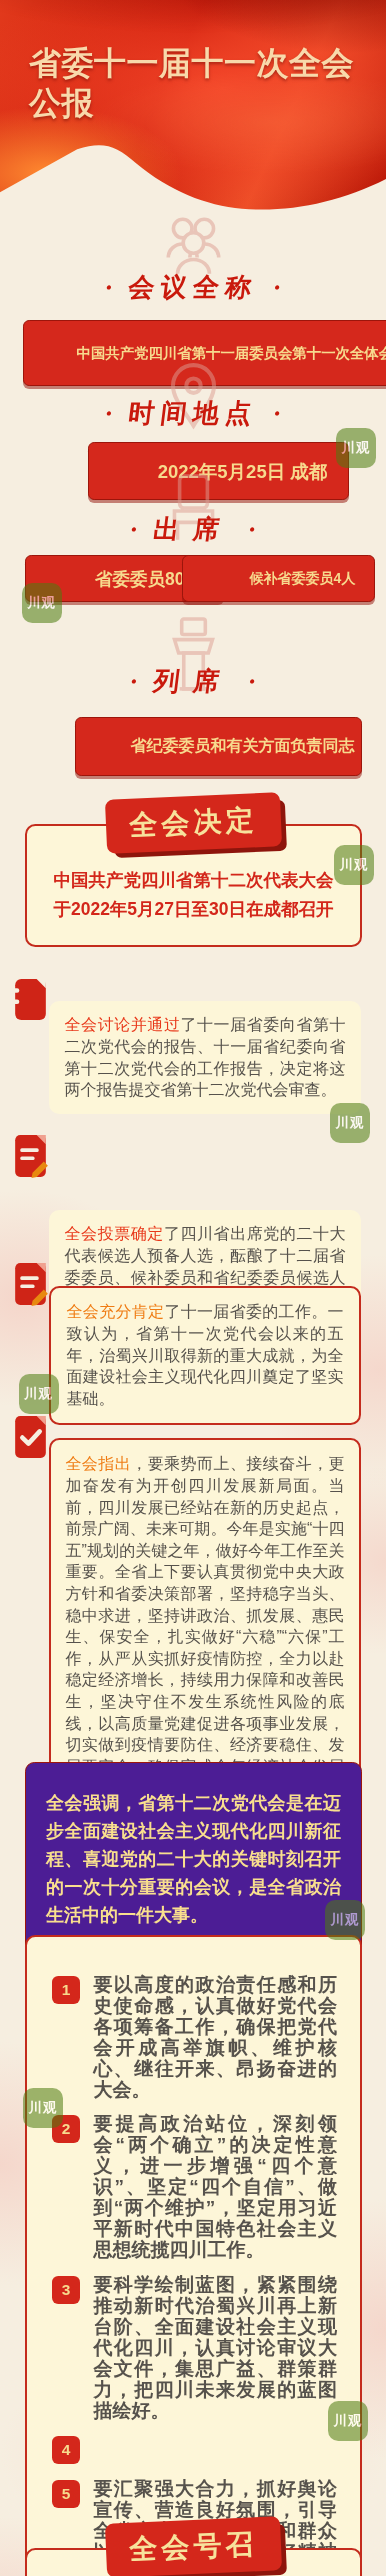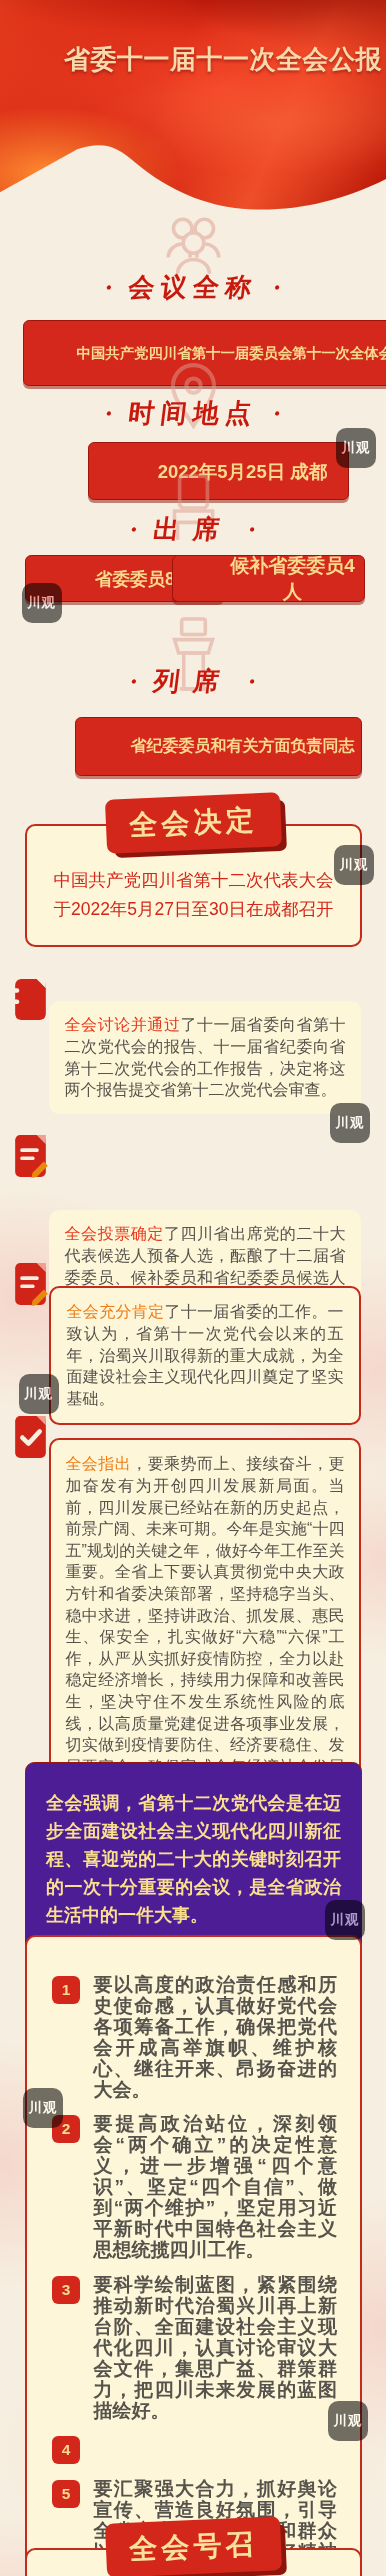--- a/index.html
+++ b/index.html
@@ -13,21 +13,21 @@
       radial-gradient(95% 75% at 58% 40%, #f4472a 0%, rgba(244,71,42,0) 72%),
       linear-gradient(115deg,#e23a1c 0%,#c81708 42%,#ee4f28 70%,#b31003 100%);}
   .silk-fold{position:absolute;left:0;top:0;width:386px;height:222px;opacity:.55;
     background:
       radial-gradient(120% 55% at 50% -18%, rgba(120,5,0,.8) 0%, rgba(120,5,0,0) 60%),
       radial-gradient(80% 40% at 70% 55%, rgba(255,160,90,.35) 0%, rgba(255,160,90,0) 60%);}
   .paper-wave{position:absolute;left:0;top:140px;width:386px;height:82px;}
   .page-title{position:absolute;left:29px;top:43px;color:#f8d9ab;font-weight:900;
     text-shadow:0 1.5px 3.1px rgba(90,5,0,.45);letter-spacing:1px;}
   .page-title .t1{font-size:24px;line-height:1.2;}
-  .page-title .t2{font-size:26px;line-height:1.25;letter-spacing:0.5px;margin-left:35px;}
+  .page-title .t2{font-size:32px;line-height:1.25;letter-spacing:0.5px;}
   
   .heading{position:absolute;width:386px;text-align:center;color:#c9190c;
     font-family:"Liberation Serif",serif;font-weight:900;font-size:26px;
     letter-spacing:6.2px;transform:skewX(-7deg);}
   .heading::before,.heading::after{content:"·";font-weight:900;color:#c9190c;
     margin:0 15.5px;letter-spacing:0;}
   .redbox{position:absolute;background:#d5281c;border:1.5px solid #9c150b;border-radius:6.2px;
     box-shadow:0 3.1px 0 rgba(145,16,7,.5);color:#f7da8e;font-weight:900;
     display:flex;align-items:center;justify-content:center;text-align:center;padding-left:48px;}
   .creambox{position:absolute;background:#fdf6d8;border-radius:10.3px;
@@ -35,21 +35,21 @@
   .creambox.bordered{border:2.1px solid #c42b1d;}
   .body-text{font-size:16px;line-height:21.6px;text-align:justify;}
   .lead-red{color:#e8381a;}
   .lead-orange{color:#ef7c14;}
   .banner{position:absolute;width:175px;height:54px;background:#d4271b;border-radius:8.2px;
     transform:rotate(-2.5deg);box-shadow:6.2px 6.2px 0 -1.5px #8e150c;
     display:flex;align-items:center;justify-content:center;z-index:5;
     color:#f7e29c;font-family:"Liberation Serif",serif;font-weight:900;
     font-size:28px;letter-spacing:4.1px;}
   
-  .wm{position:absolute;width:40px;height:40px;border-radius:10.3px;background:#000000;
+  .wm{position:absolute;width:40px;height:40px;border-radius:10.3px;background:#4d7c0f;
     opacity:.55;display:flex;align-items:center;justify-content:center;
     color:#fff;font-size:13.4px;font-weight:700;letter-spacing:1px;z-index:4;}
   .section-wm{position:absolute;opacity:.5;z-index:0;}
   
   .blk-icon{position:absolute;left:13.4px;width:35px;height:46px;z-index:3;}
   
   .emphasis{position:absolute;left:25px;width:337px;background:#4c1d95;border:1.5px solid #9c150b;
     border-radius:9.3px;color:#f9df8e;font-weight:900;font-size:18px;line-height:28px;
     text-align:justify;box-sizing:border-box;padding:26px 20px;}
   
@@ -112,39 +112,39 @@
 
     <svg class="section-wm" style="left:165px;top:473px;" width="57" height="72" viewBox="0 0 110 140" fill="none" stroke="#dd9d92" stroke-width="7">
       <rect x="28" y="6" width="54" height="62" rx="8"></rect>
       <path d="M18,74 h74 v22 h-74 z"></path>
         <path d="M24,96 v34 M86,96 v34 M34,68 v6 M76,68 v6"></path>
     </svg>
     <div class="heading" style="top:512px;letter-spacing:13.4px;">出席</div>
     <div class="redbox" style="left:25px;top:555px;width:149px;height:45px;font-size:17.5px;">
       <span>省委委员80人</span>
     </div>
-    <div class="redbox" style="left:172px;top:555px;width:143px;height:45px;font-size:19px;">
+    <div class="redbox" style="left:182px;top:555px;width:143px;height:45px;font-size:14px;">
       <span>候补省委委员4人</span>
     </div>
 
     <svg class="section-wm" style="left:166px;top:617px;" width="55" height="77" viewBox="0 0 106 150" fill="none" stroke="#dd9d92" stroke-width="7">
       <rect x="30" y="4" width="46" height="30" rx="4"></rect>
       <path d="M16,44 h74 l-8,26 h-58 z"></path>
         <path d="M34,70 h38 v70 h-38 z"></path>
         <path d="M26,140 h54"></path>
     </svg>
     <div class="heading" style="top:664px;letter-spacing:13.4px;">列席</div>
     <div class="redbox" style="left:75px;top:717px;width:237px;height:57px;font-size:16px;">
       <span>省纪委委员和有关方面负责同志</span>
     </div>
 
     <div class="banner" style="left:106px;top:796px;">
       <span>全会决定</span>
     </div>
-    <div class="creambox bordered" style="left:25px;top:824px;width:337px;height:123px;box-sizing:border-box;padding-top:40px;text-align:center;color:#d3261a;font-size:17.5px;line-height:29px;font-weight:400;">
+    <div class="creambox bordered" style="left:25px;top:824px;width:337px;height:123px;box-sizing:border-box;padding-top:40px;text-align:center;color:#d3261a;font-size:17.5px;line-height:29px;font-weight:700;">
       <div>中国共产党四川省第十二次代表大会</div>
       <div>于2022年5月27日至30日在成都召开</div>
     </div>
 
     <svg class="blk-icon" style="top:976px;" viewBox="0 0 68 90">
       <rect x="4" y="6" width="60" height="80" rx="12" fill="#cf2417"></rect>
       <path d="M46,6 h18 v18 z" fill="#f6eee0"></path>
       <rect x="0" y="24" width="12" height="9" rx="4" fill="#f6eee0"></rect>
       <rect x="0" y="46" width="12" height="9" rx="4" fill="#f6eee0"></rect>
     </svg>

